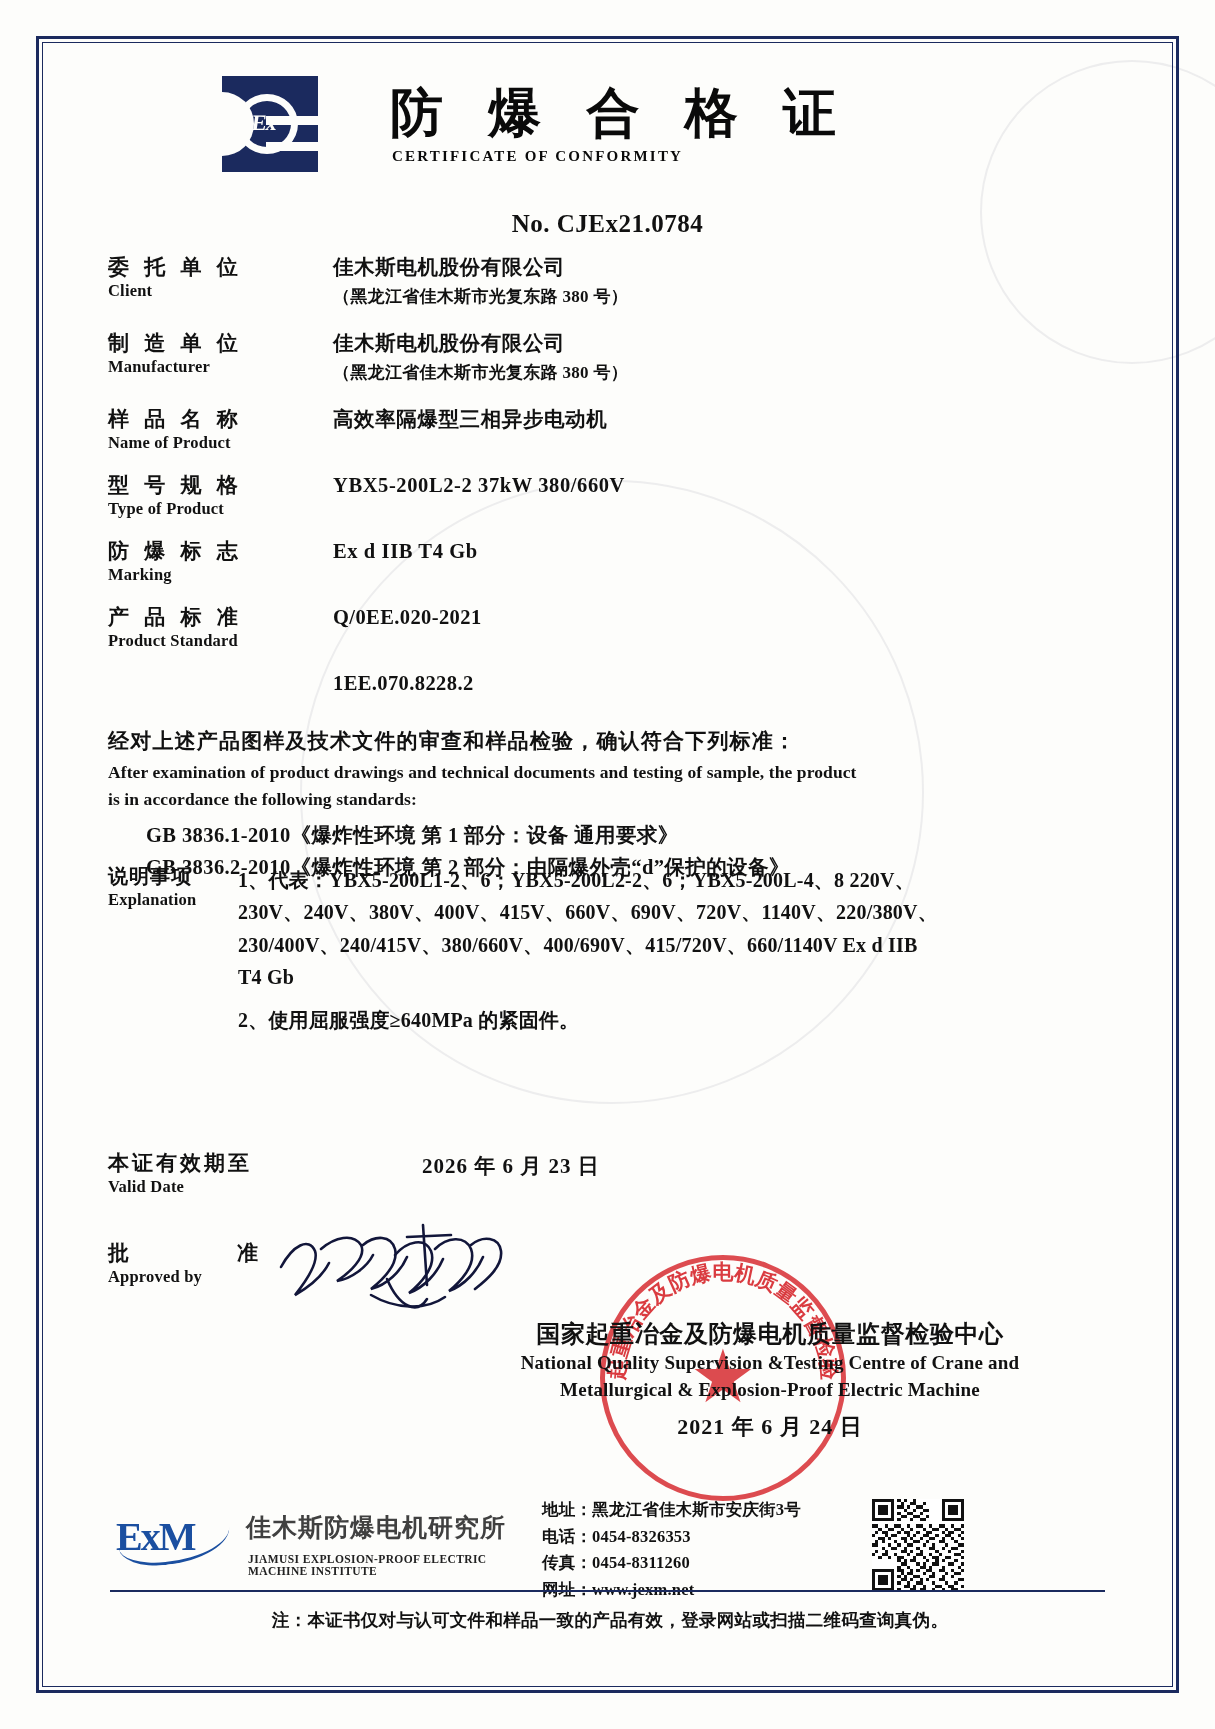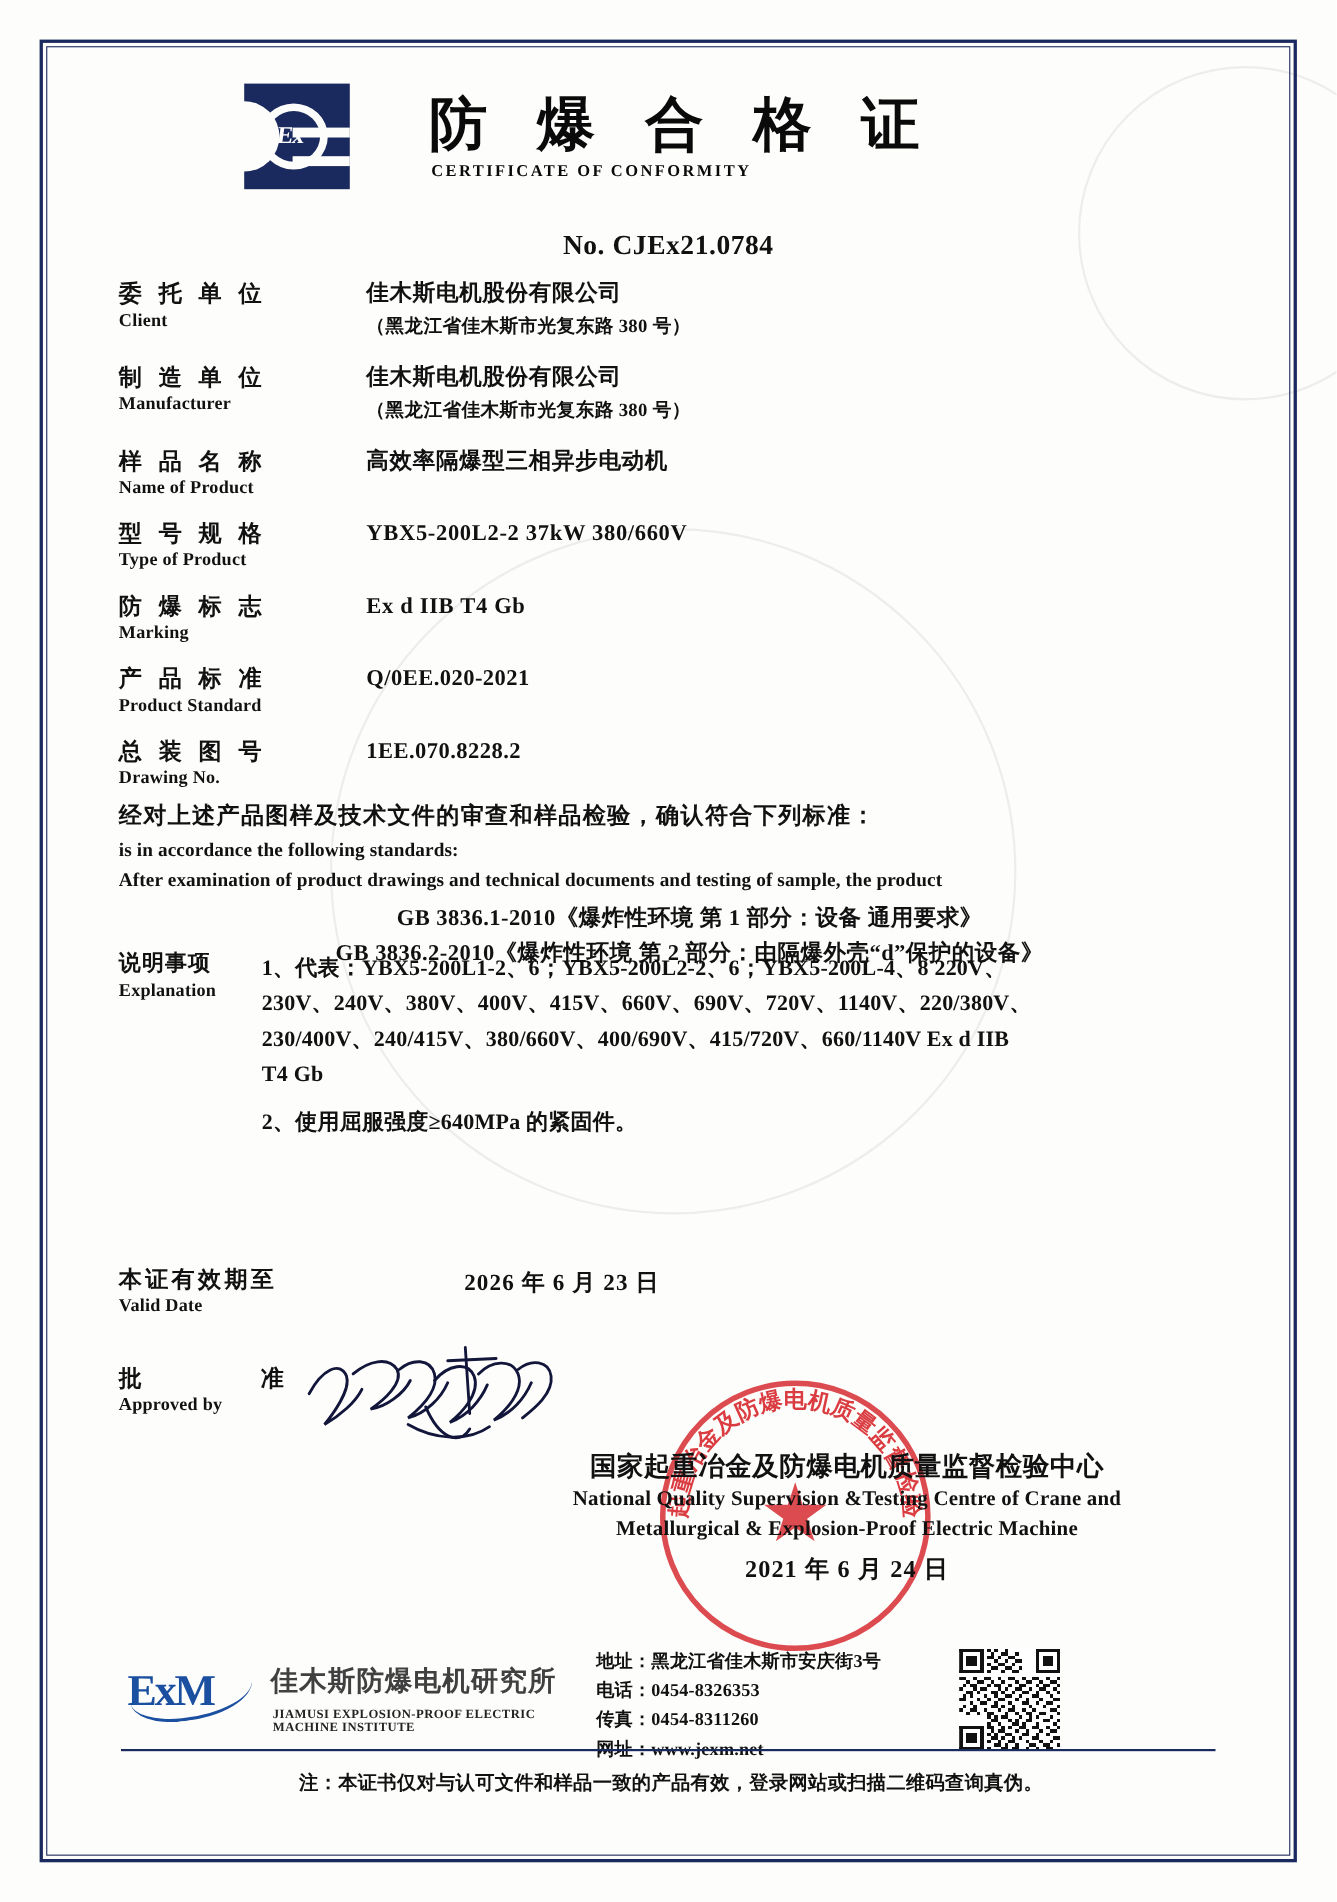--- a/index.html
+++ b/index.html
@@ -198,21 +198,20 @@
     line-height: 1.45;
     letter-spacing: 0.1px;
     margin-top: 2px;
   }
   .std-line {
     font-size: 20.5px;
     font-weight: bold;
     letter-spacing: 0.4px;
     line-height: 1.55;
     margin-left: 38px;
-    text-align: center;
   }
   .std-list { margin-top: 8px; }
 
   
   .explanation {
     position: absolute;
     left: 108px; top: 864px;
     width: 1010px;
   }
   .exp-label {
@@ -488,35 +487,31 @@
       <div class="field-label">
         <div class="lbl-cn">产 品 标 准</div>
         <div class="lbl-en">Product Standard</div>
       </div>
       <div class="field-value">
         <div class="val-main val-mono">Q/0EE.020-2021</div>
       </div>
     </div>
 
     <div class="field-row" id="row-drawing">
-      <div class="field-label">
-        <div class="lbl-cn">总 装 图 号</div>
-        <div class="lbl-en">Drawing No.</div>
-      </div>
       <div class="field-value">
         <div class="val-main val-mono">1EE.070.8228.2</div>
       </div>
     </div>
 
   </div>
 
   <div class="statement">
     <div class="st-cn">经对上述产品图样及技术文件的审查和样品检验，确认符合下列标准：</div>
+    <div class="st-en">After examination of product drawings and technical documents and testing of sample, the product</div>
     <div class="st-en">is in accordance the following standards:</div>
-    <div class="st-en">After examination of product drawings and technical documents and testing of sample, the product</div>
     <div class="std-list">
       <div class="std-line">GB 3836.1-2010《爆炸性环境 第 1 部分：设备 通用要求》</div>
       <div class="std-line">GB 3836.2-2010《爆炸性环境 第 2 部分：由隔爆外壳“d”保护的设备》</div>
     </div>
   </div>
 
   <div class="explanation">
     <div class="exp-label">
       <div class="lbl-cn">说明事项</div>
       <div class="lbl-en">Explanation</div>

